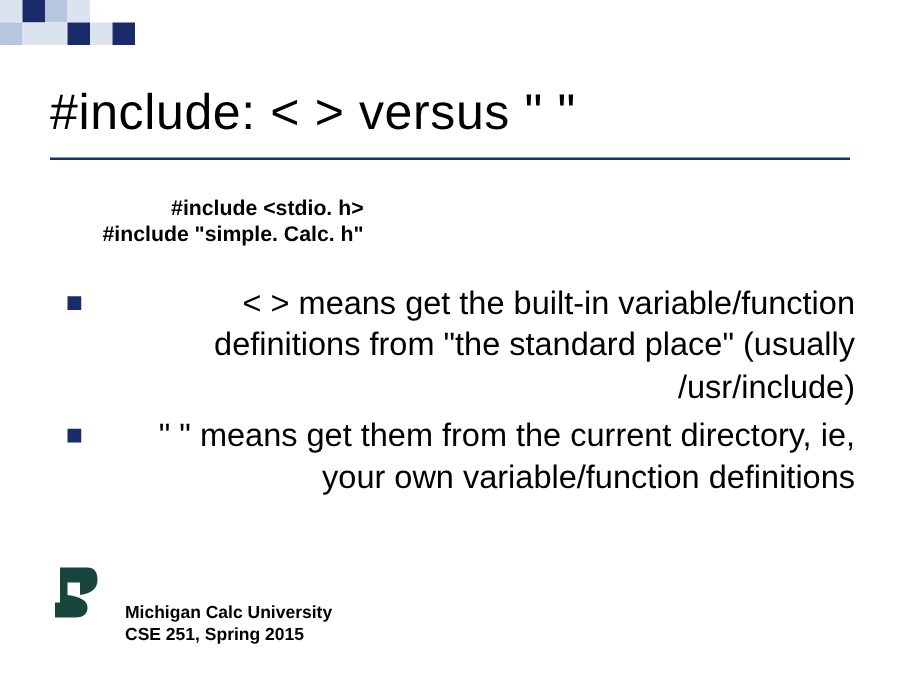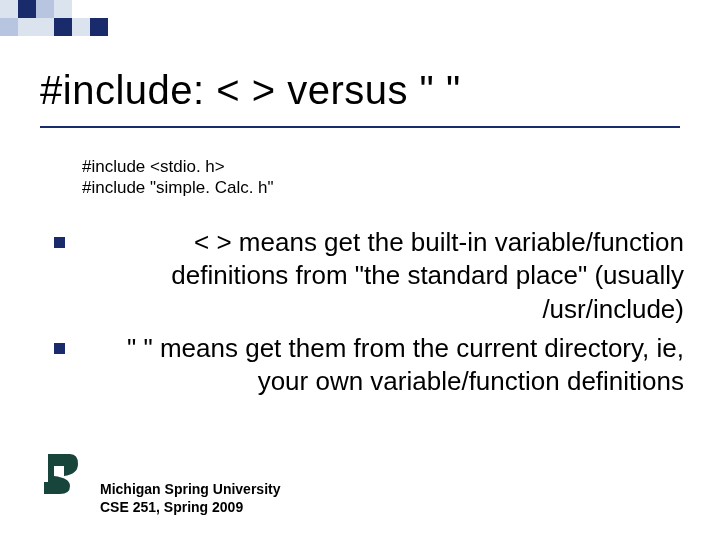--- a/index.html
+++ b/index.html
@@ -9,21 +9,21 @@
   
   .deco { position: absolute; top: 0; left: 0; display: flex; flex-wrap: wrap; width: 120px; height: 36px; }
   .deco .sq { width: 18px; height: 18px; background: #dbe3ef; display: inline-block; }
   .deco .sq.dark { background: #1a2b6b; }
   .deco .sq.mid  { background: #b8c5e0; }
   .deco .sq.blank { background: transparent; }
 
   .title { position: absolute; top: 68px; left: 40px; font-size: 40px; font-weight: 400; letter-spacing: 0.5px; }
   .title-underline { position: absolute; top: 126px; left: 40px; width: 640px; height: 2px; background: #1a2b6b; }
 
-  .code { position: absolute; top: 156px; left: 82px; font-size: 17px; font-weight: 400; line-height: 1.25; }
+  .code { position: absolute; top: 156px; left: 82px; font-size: 17px; font-weight: 700; line-height: 1.25; text-align: right; }
 
   .bullets { position: absolute; top: 226px; left: 54px; width: 630px; font-size: 26px; line-height: 1.28; text-align: right; }
   .bullets li { list-style: none; position: relative; padding-left: 28px; margin-bottom: 6px; }
   .bullets li::before { content: ""; position: absolute; left: 0; top: 11px; width: 11px; height: 11px; background: #1a2b6b; }
 
   .footer { position: absolute; bottom: 22px; left: 0; width: 100%; }
   .footer .attr { position: absolute; left: 100px; bottom: 2px; font-size: 14px; font-weight: 700; line-height: 1.3; }
 
   .spartan-logo { position: absolute; left: 40px; bottom: 22px; width: 42px; height: 44px; }
 </style>
@@ -58,18 +58,18 @@
   <ul class="bullets">
     <li><span>&lt; &gt; means get the built-in variable/function definitions from "the standard place" (usually /usr/include)</span></li>
     <li><span>" " means get them from the current directory, ie, your own variable/function definitions</span></li>
   </ul>
 
   <div class="footer">
     <svg class="spartan-logo" viewBox="0 0 42 44">
       <path fill="#18453B" d="M8 2 L30 2 Q38 2 38 12 Q38 22 24 24 L24 14 L14 14 L14 24 Q30 26 30 34 Q30 42 20 42 L4 42 L4 30 L18 30 L18 34 Q14 34 14 30 L8 30 Z"></path>
     </svg>
     <div class="attr">
-      <div>Michigan Spring University</div>
-      <div>CSE 251, Spring 2009</div>
+      <div>Michigan Calc University</div>
+      <div>CSE 251, Spring 2015</div>
     </div>
   </div>
 
 </div>
 
 </body></html>

